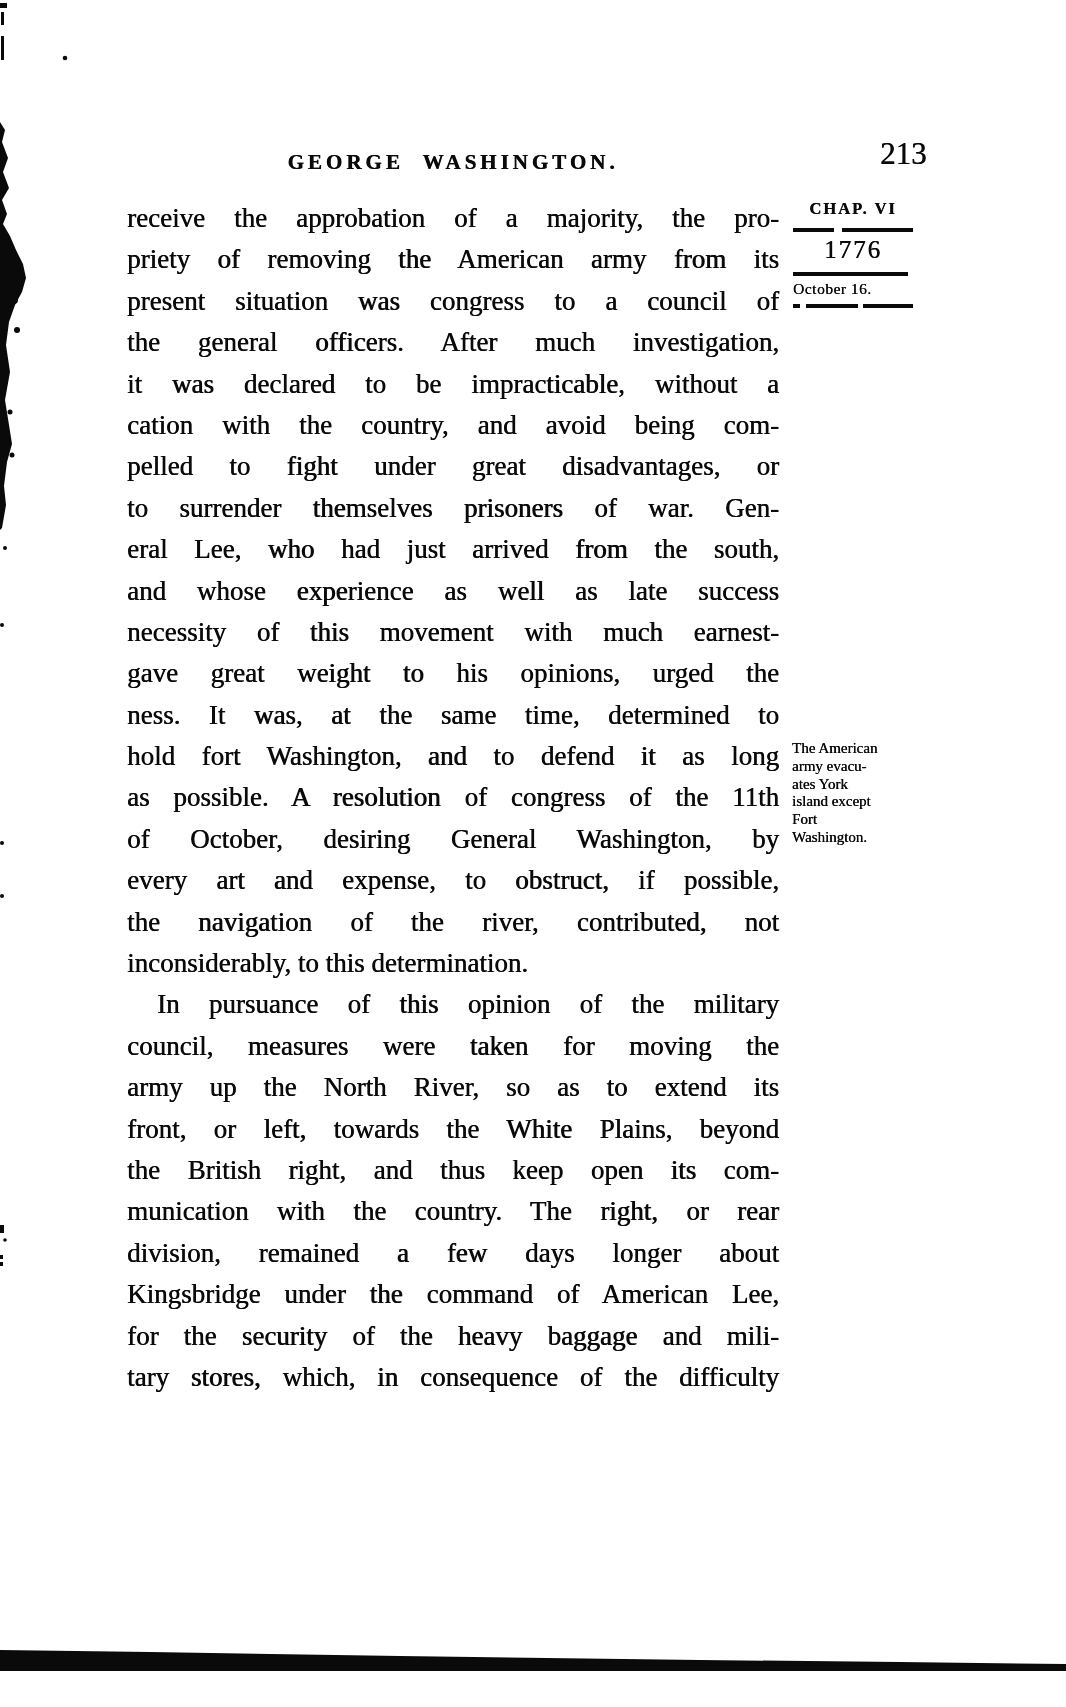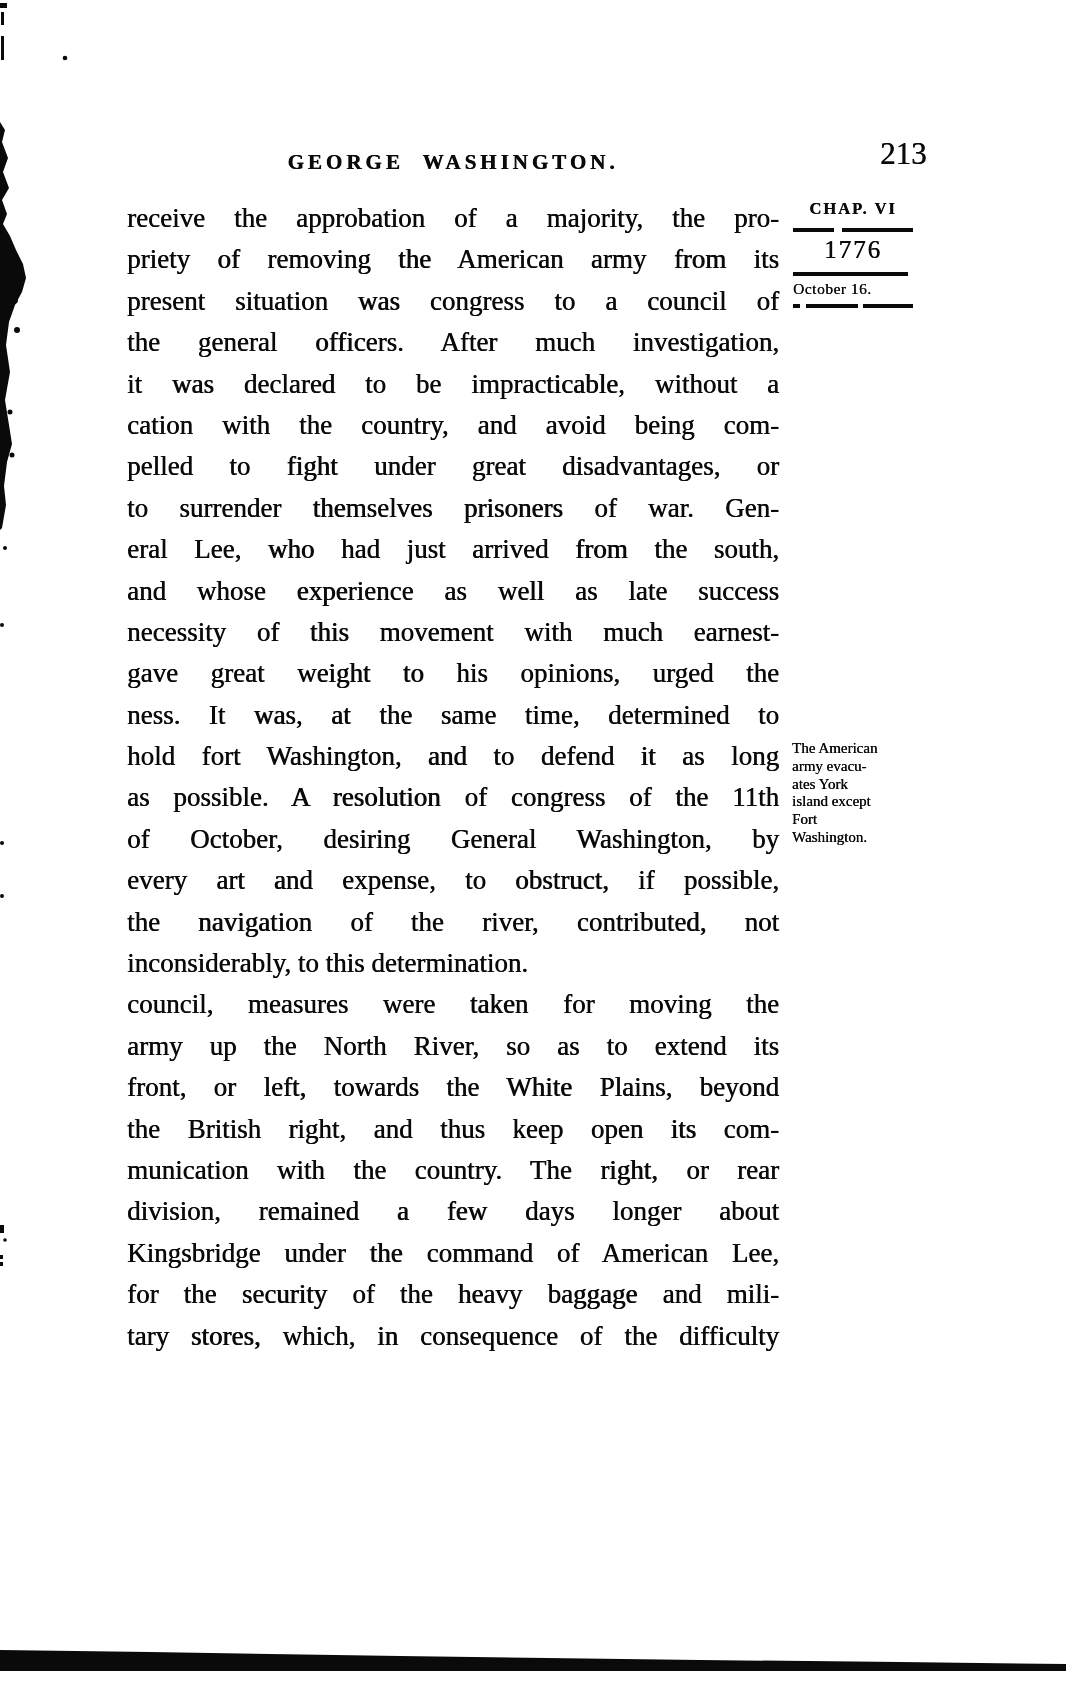--- a/index.html
+++ b/index.html
@@ -91,20 +91,21 @@
     <div class="line">and whose experience as well as late success</div>
     <div class="line">necessity of this movement with much earnest-</div>
     <div class="line">gave great weight to his opinions, urged the</div>
     <div class="line">ness.  It was, at the same time, determined to</div>
     <div class="line">hold fort Washington, and to defend it as long</div>
     <div class="line">as possible.  A resolution of congress of the 11th</div>
     <div class="line">of October, desiring General Washington, by</div>
     <div class="line">every art and expense, to obstruct, if possible,</div>
     <div class="line">the navigation of the river, contributed, not</div>
     <div class="line para-end">inconsiderably, to this determination.</div>
+    <div class="line para-start">In pursuance of this opinion of the military</div>
     <div class="line">council, measures were taken for moving the</div>
     <div class="line">army up the North River, so as to extend its</div>
     <div class="line">front, or left, towards the White Plains, beyond</div>
     <div class="line">the British right, and thus keep open its com-</div>
     <div class="line">munication with the country.  The right, or rear</div>
     <div class="line">division, remained a few days longer about</div>
     <div class="line">Kingsbridge under the command of American Lee,</div>
     <div class="line">for the security of the heavy baggage and mili-</div>
     <div class="line">tary stores, which, in consequence of the difficulty</div>
   </div>

